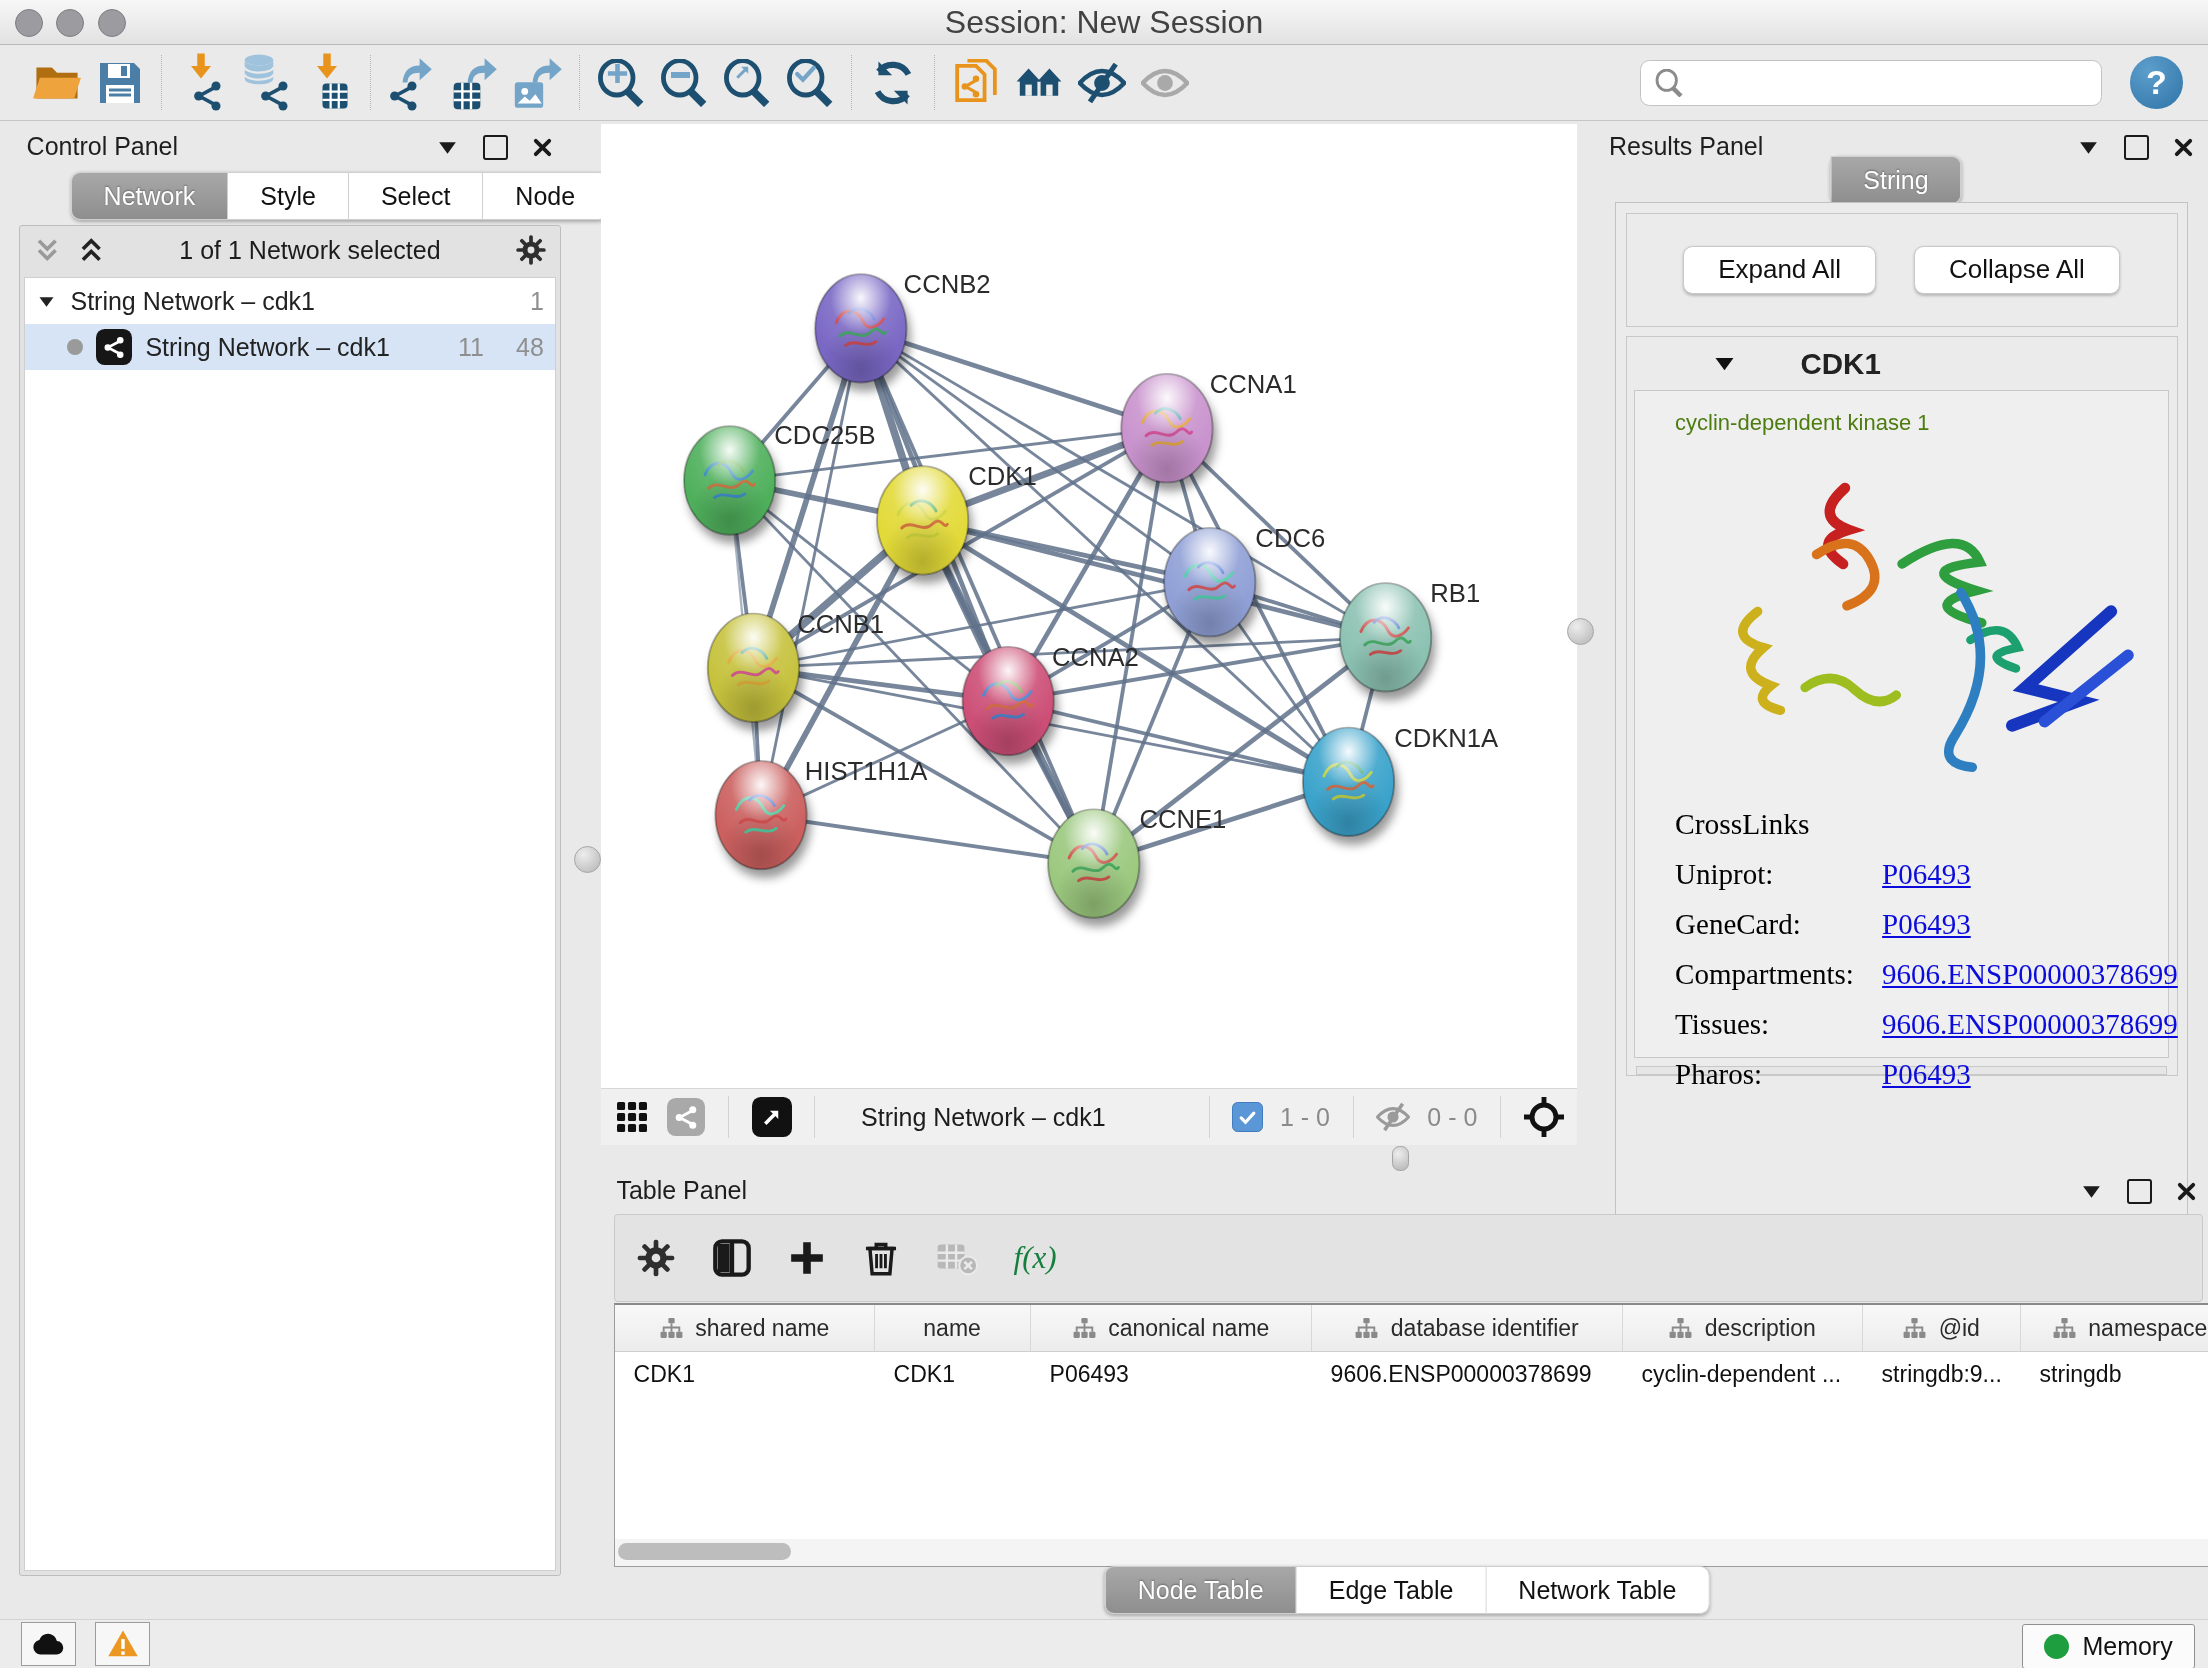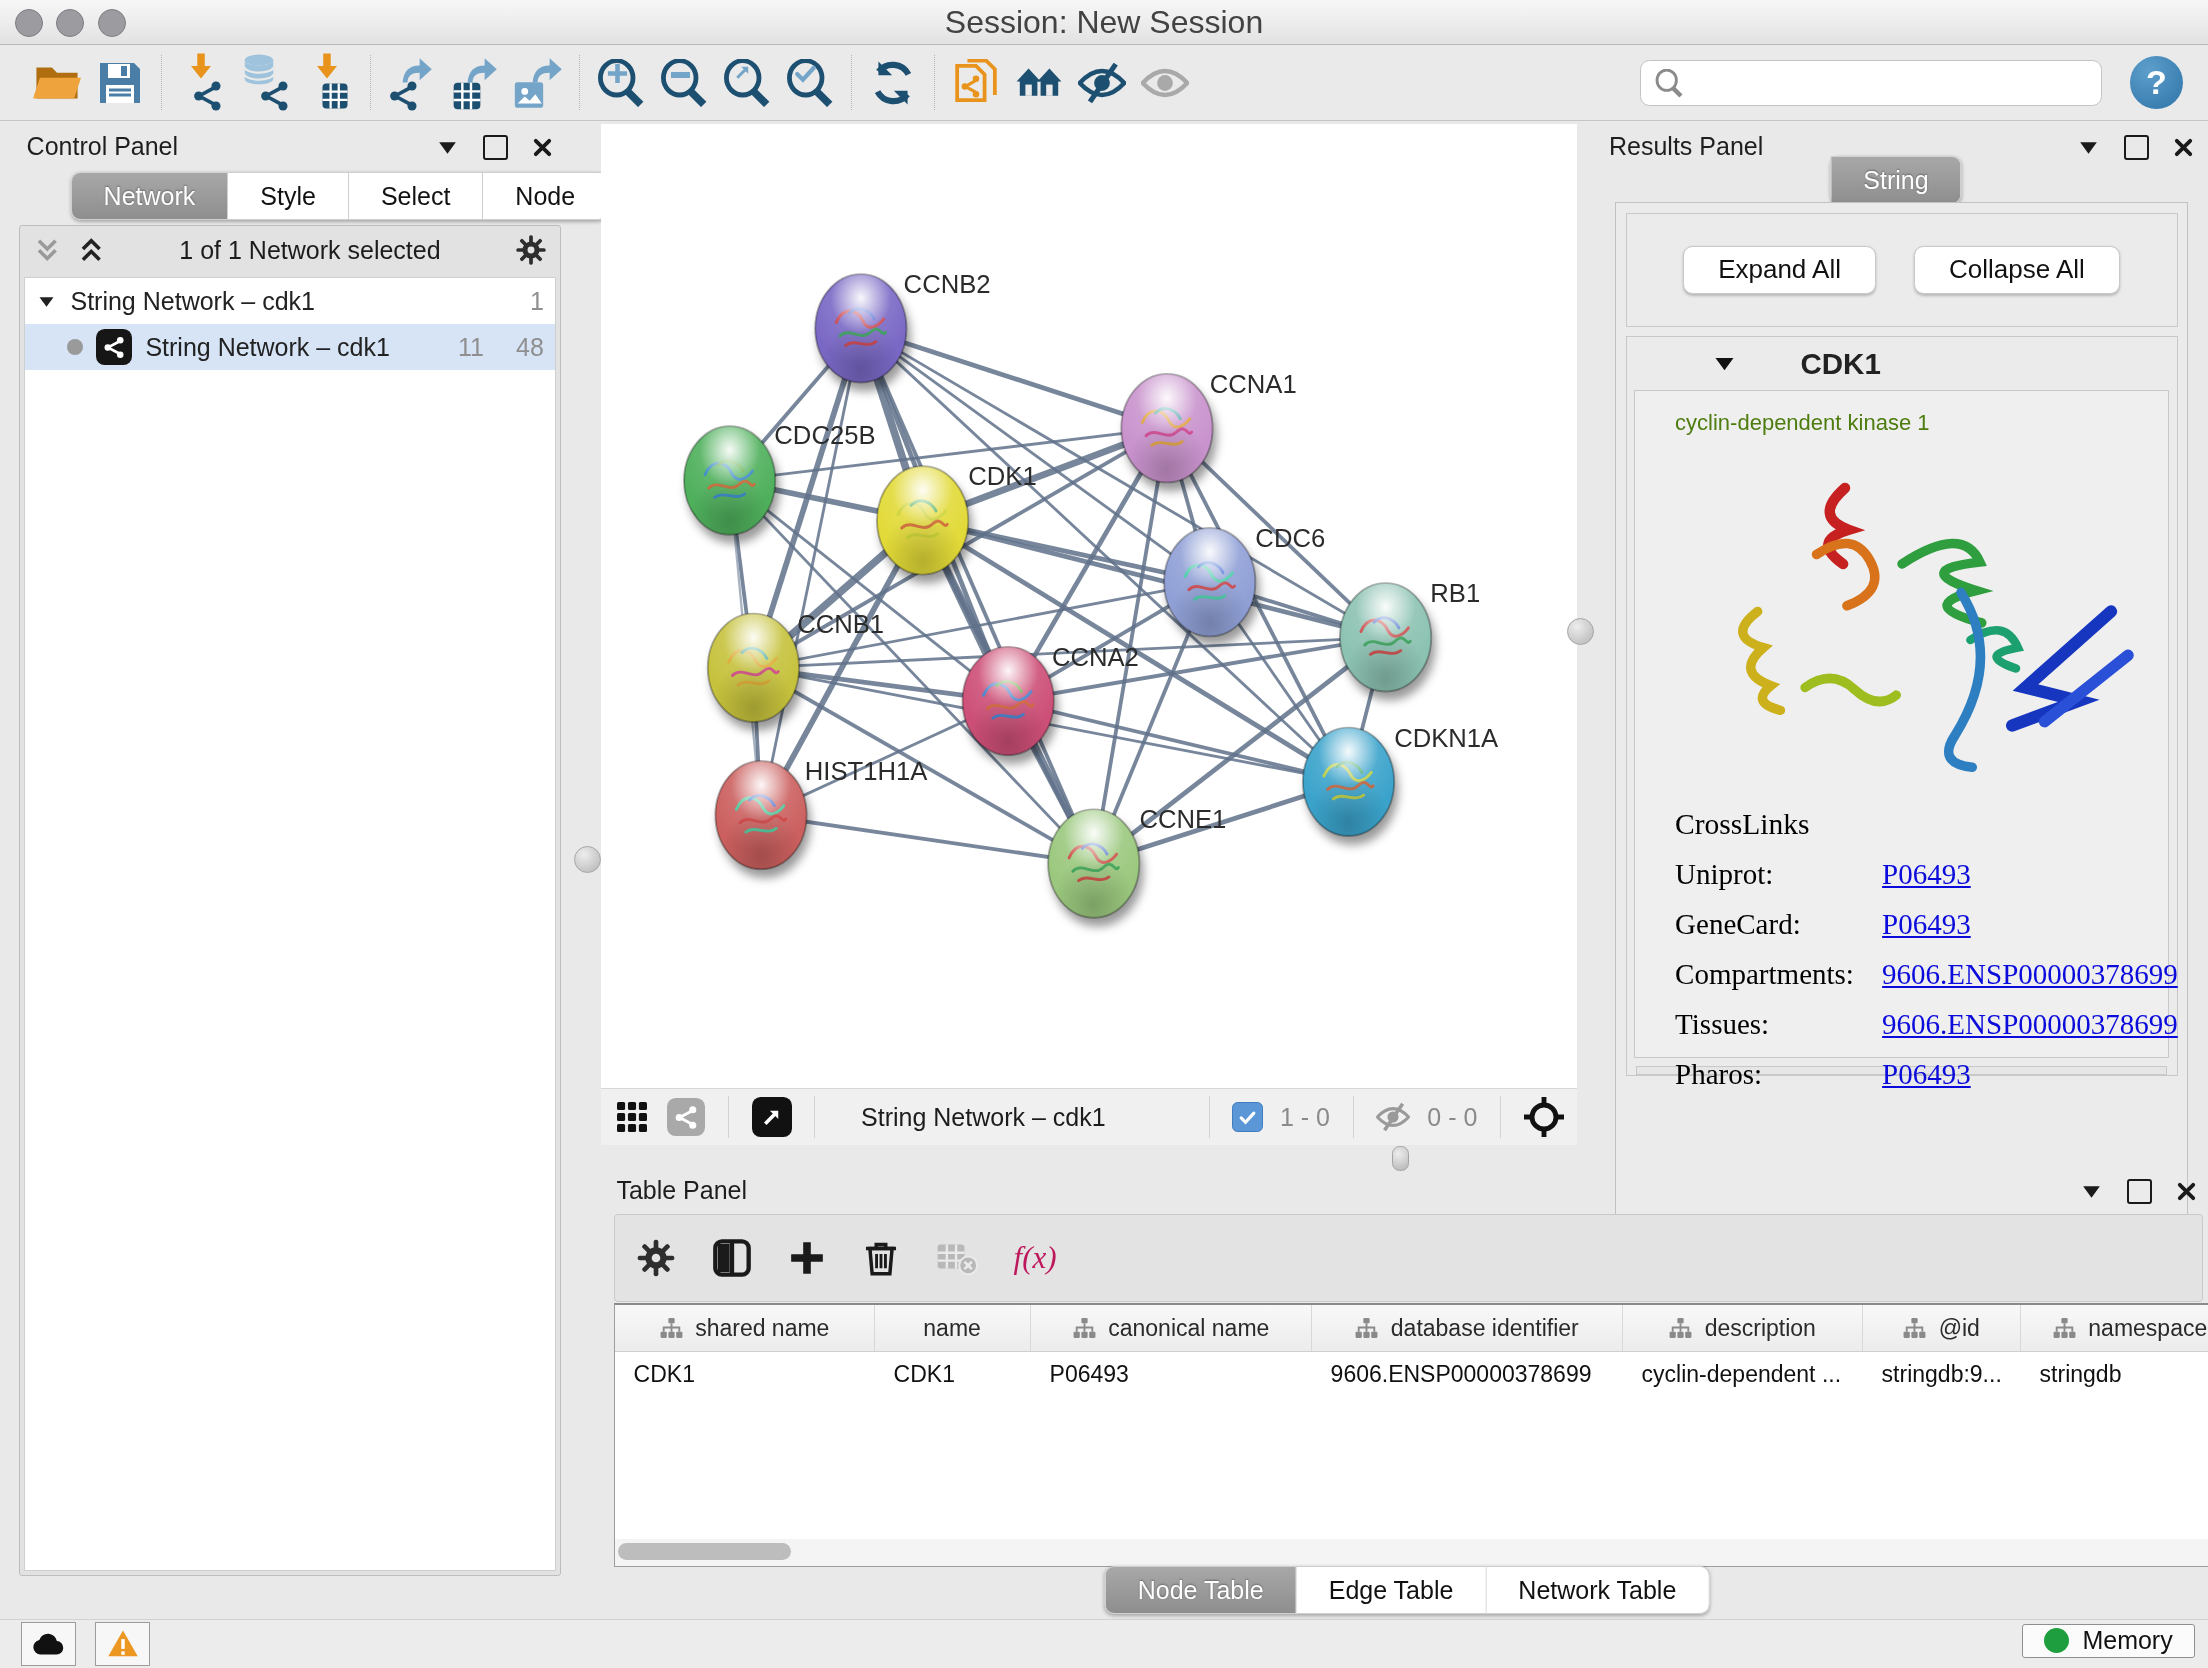--- a/index.html
+++ b/index.html
@@ -89,37 +89,37 @@
   .xl-title{font-size:29.5px;font-weight:normal;color:#000}
   .xl-row{display:flex;font-size:29px;margin-top:17px}
   .xl-row .lab{width:207px;color:#000}
   .xl-row .val{color:#0b0bdc;text-decoration:underline}
   .r-sliver{margin:3.8px 9.5px 0 9.5px;height:7.6px;border:1.9px solid #c8c8c8;background:#e6e6e6}
 
   
   .tpanel{left:605px;top:1168px;width:1604px;height:451px}
   .tp-toolbar{position:absolute;left:8.6px;top:46px;right:5.7px;height:86px;background:#e3e3e3;
      border:1.9px solid #c9c9c9;border-radius:3.8px;display:flex;align-items:center;gap:36px;padding-left:21px}
-  .fx{font-family:"Liberation Serif",serif;font-style:italic;font-size:31px;color:#be185d}
+  .fx{font-family:"Liberation Serif",serif;font-style:italic;font-size:31px;color:#15803d}
   .tp-table{position:absolute;left:8.6px;top:135px;right:0;height:236px;background:#fff;
      border:1px solid #9d9d9d;border-top:2.9px solid #8a8a8a;overflow:hidden}
   .thead{display:flex;height:46px;background:linear-gradient(#f8f8f8,#ececec);border-bottom:1px solid #cfcfcf}
   .th{display:flex;align-items:center;justify-content:center;gap:11.4px;font-size:23px;color:#2a2a2a;
      border-right:1.9px solid #d8d8d8;box-sizing:border-box;flex:0 0 auto}
   .trd{display:flex;height:44px}
   .td{font-size:23px;color:#101010;padding-left:19px;display:flex;align-items:center;box-sizing:border-box;flex:0 0 auto}
   .hscroll{position:absolute;left:8.6px;right:0;top:371px;height:27px;background:#f4f4f4;border:1px solid #9d9d9d;border-top:none}
   .hthumb{position:absolute;left:3.8px;top:3.8px;width:173px;height:17px;border-radius:8.6px;background:#bdbdbd}
   .tp-tabs{position:absolute;left:50%;transform:translateX(-50%);top:398px}
 
   
   .statusbar{left:0;top:1619px;width:100%;height:49px;background:#ececec;border-top:1.9px solid #d2d2d2}
   .sq{position:absolute;top:1.9px;width:55px;height:44px;background:#f7f7f7;border:1.9px solid #9c9c9c;
       display:flex;align-items:center;justify-content:center}
-  .membtn{position:absolute;right:13.3px;top:3.8px;height:34px;background:#fbfbfb;border:1.9px solid #8f8f8f;
+  .membtn{position:absolute;right:13.3px;top:3.8px;height:45px;background:#fbfbfb;border:1.9px solid #8f8f8f;
       border-radius:2.9px;display:flex;align-items:center;gap:13.3px;padding:0 21px;font-size:25px;color:#111}
   .memdot{width:25px;height:25px;border-radius:50%;background:#1e9e3e}
 
   
   .knob{border-radius:50%;background:radial-gradient(circle at 35% 30%,#ededed,#b4b4b4);border:1px solid #a5a5a5}
 </style>
 </head>
 <body>
 
 <svg width="0" height="0" style="position:absolute">

